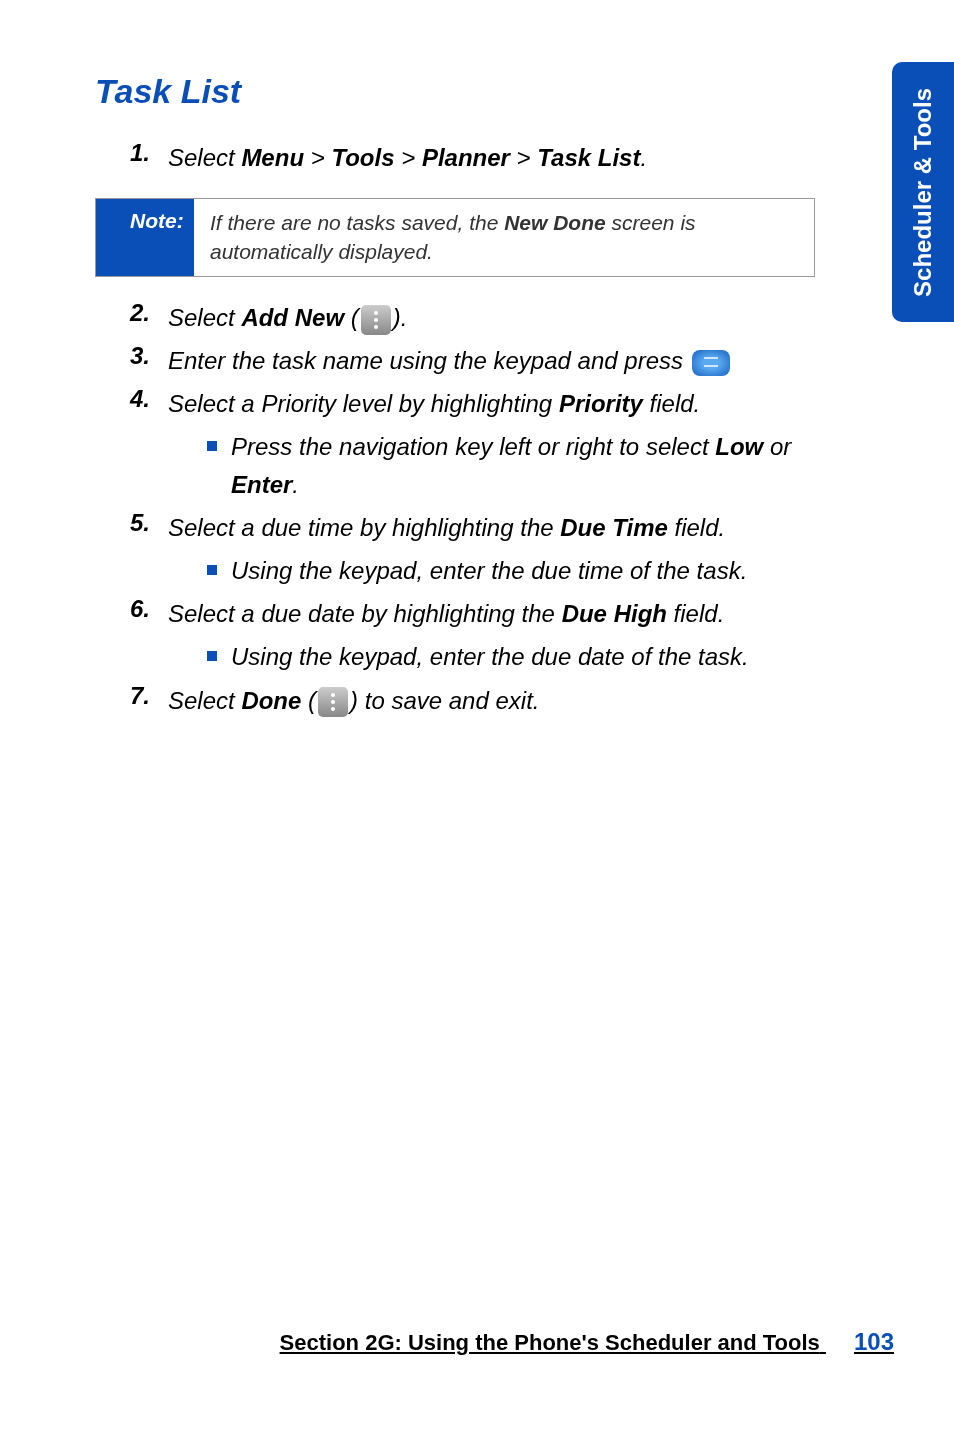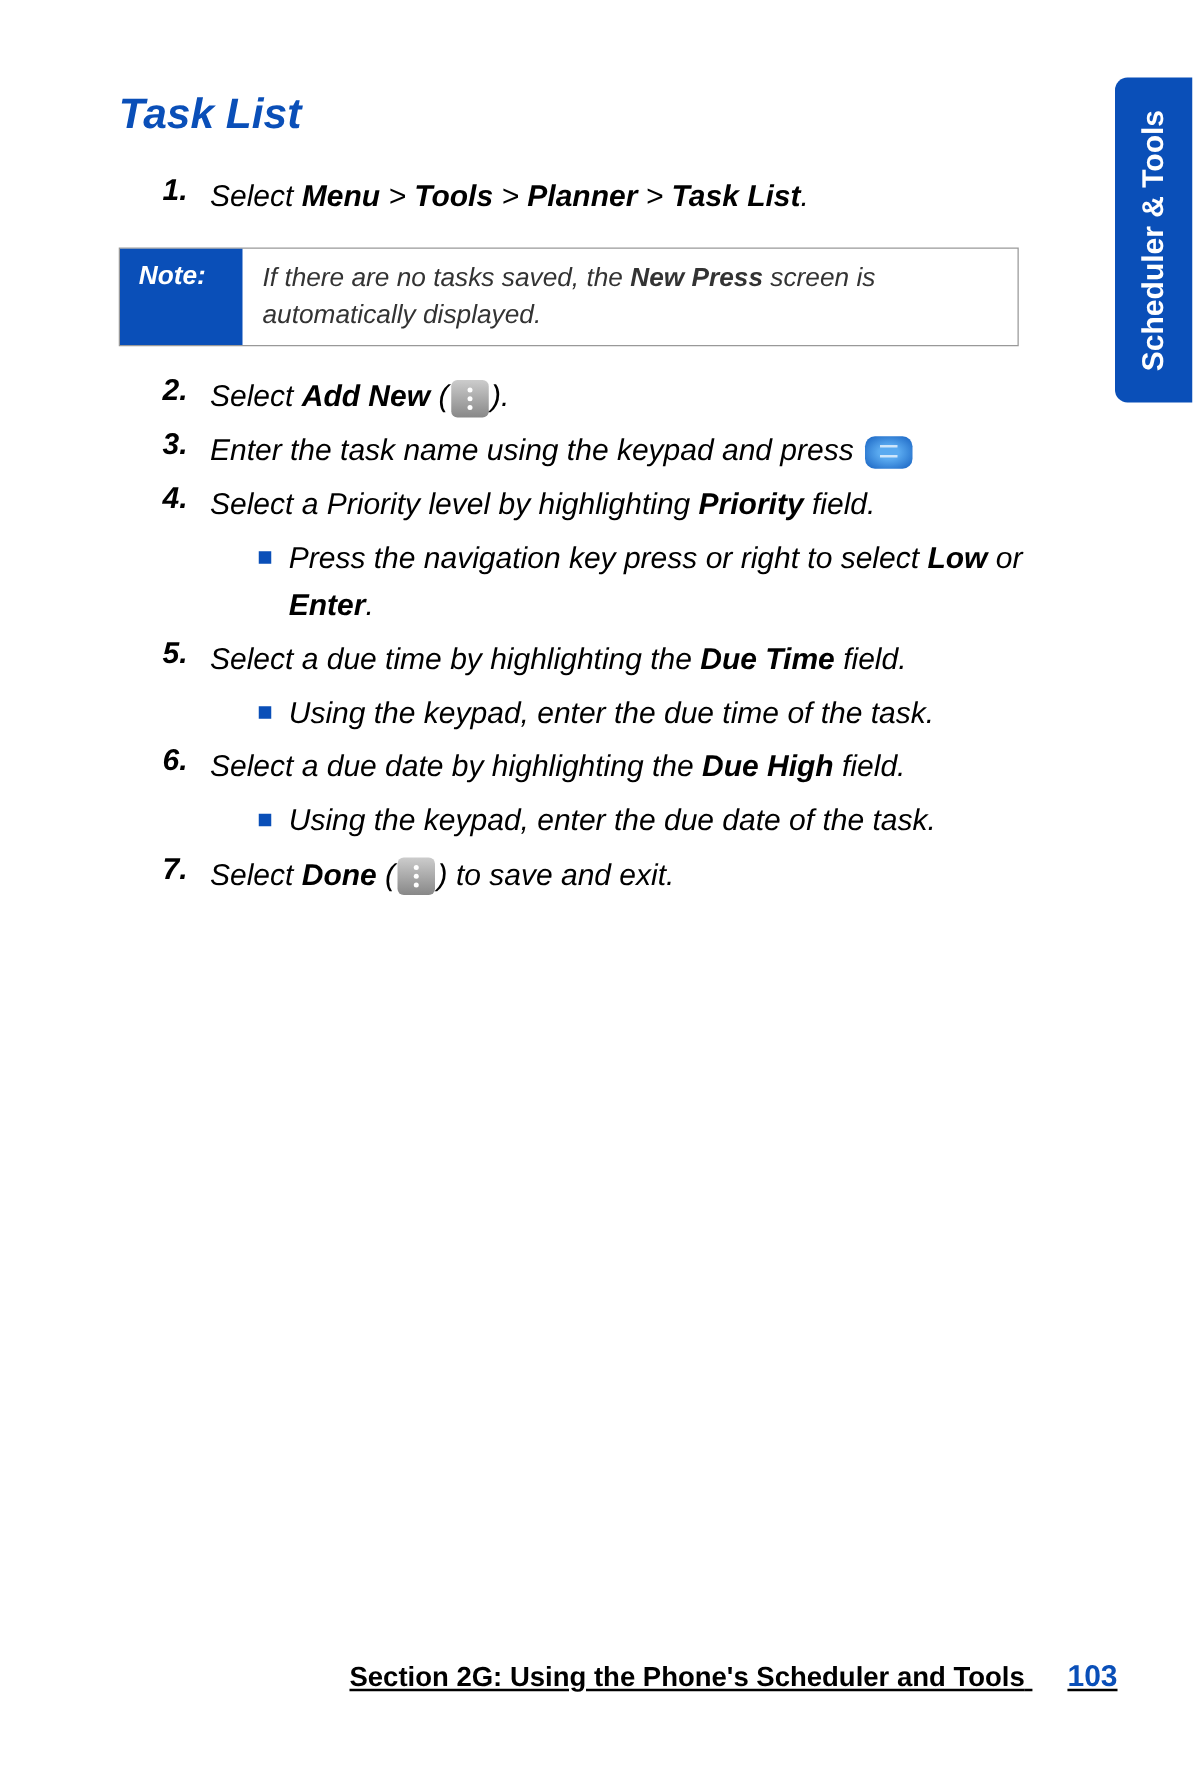--- a/index.html
+++ b/index.html
@@ -85,21 +85,21 @@
       border: 1px solid #999;
       margin-top: 22px;
       margin-bottom: 22px;
       width: 720px;
     }
     .note-label {
       background: #0a4fb8;
       color: #fff;
       font-weight: bold;
       font-size: 21px;
-      padding: 10px 15px;
+      padding: 10px 34px;
       width: 98px;
       flex-shrink: 0;
     }
     .note-text {
       padding: 10px 16px;
       font-size: 21px;
       line-height: 1.35;
       color: #333;
     }
     .soft-key {
@@ -185,21 +185,21 @@
   <div class="step">
     <div class="step-num">1.</div>
     <div class="step-text">
       <span>Select </span><span class="b">Menu</span><span> &gt; </span><span class="b">Tools</span><span> &gt; </span><span class="b">Planner</span><span> &gt; </span><span class="b">Task List</span><span>.</span>
     </div>
   </div>
 
   <div class="note-box">
     <div class="note-label">Note:</div>
     <div class="note-text">
-      <span>If there are no tasks saved, the </span><span class="b">New Press</span><span> screen is automatically displayed.</span>
+      <span>If there are no tasks saved, the </span><span class="b">New Done</span><span> screen is automatically displayed.</span>
     </div>
   </div>
 
   <div class="step">
     <div class="step-num">2.</div>
     <div class="step-text">
       <span>Select </span><span class="b">Add New</span><span> (</span><span class="soft-key">
           <span class="dot"></span>
           <span class="dot"></span>
           <span class="dot"></span>
@@ -216,21 +216,21 @@
 
   <div class="step">
     <div class="step-num">4.</div>
     <div class="step-text">
       <span>Select a Priority level by highlighting </span><span class="b">Priority</span><span> field.</span>
     </div>
   </div>
   <div class="sub-item">
     <div class="bullet"></div>
     <div class="step-text">
-      <span>Press the navigation key press or right to select </span><span class="b">Low</span><span> or </span><span class="b">Enter</span><span>.</span>
+      <span>Press the navigation key left or right to select </span><span class="b">Low</span><span> or </span><span class="b">Enter</span><span>.</span>
     </div>
   </div>
 
   <div class="step">
     <div class="step-num">5.</div>
     <div class="step-text">
       <span>Select a due time by highlighting the </span><span class="b">Due Time</span><span> field.</span>
     </div>
   </div>
   <div class="sub-item">

